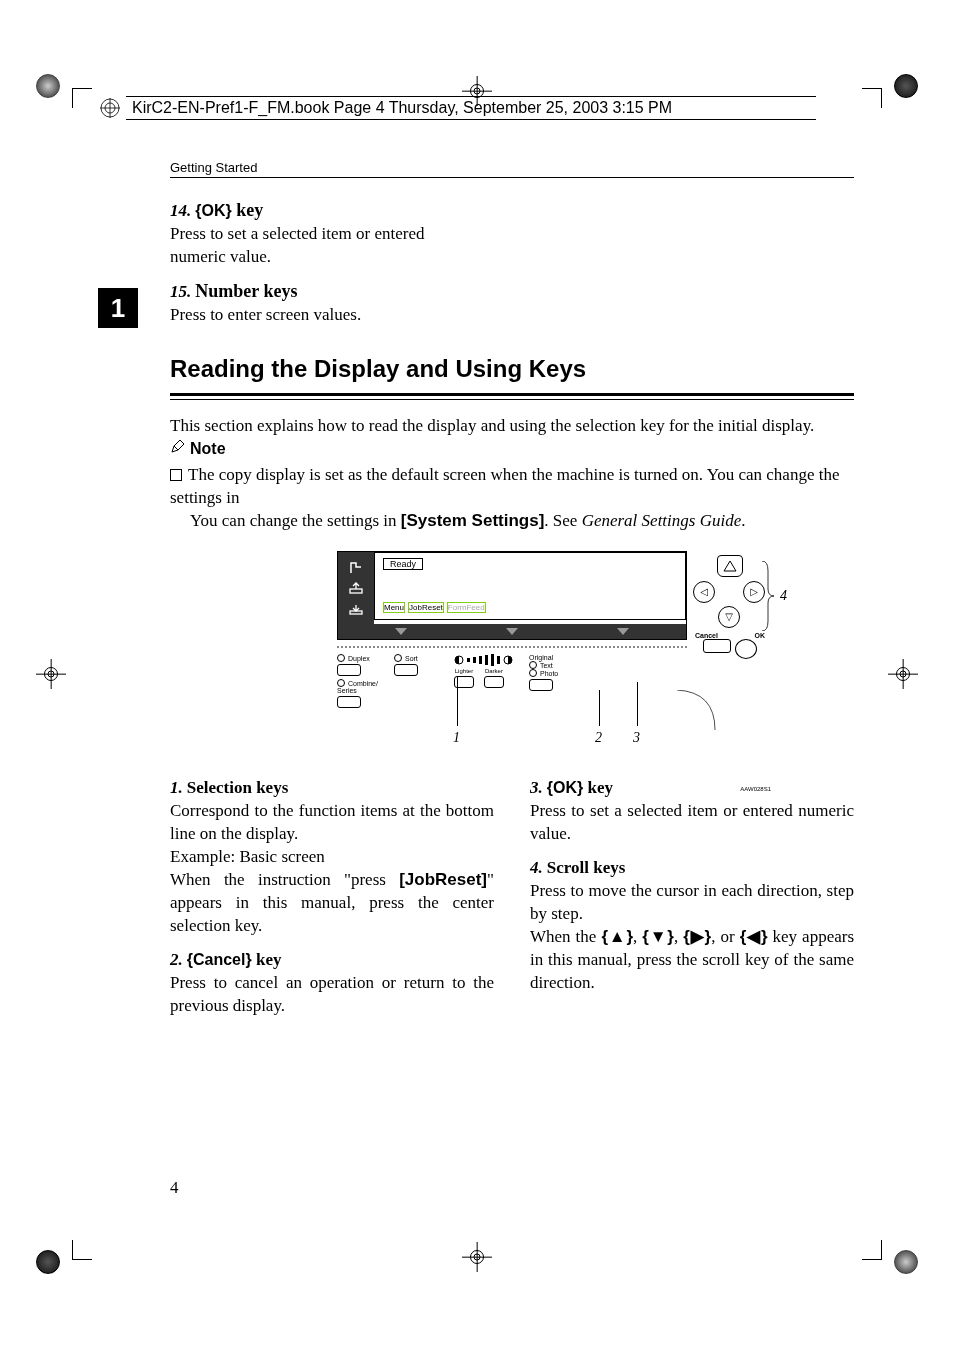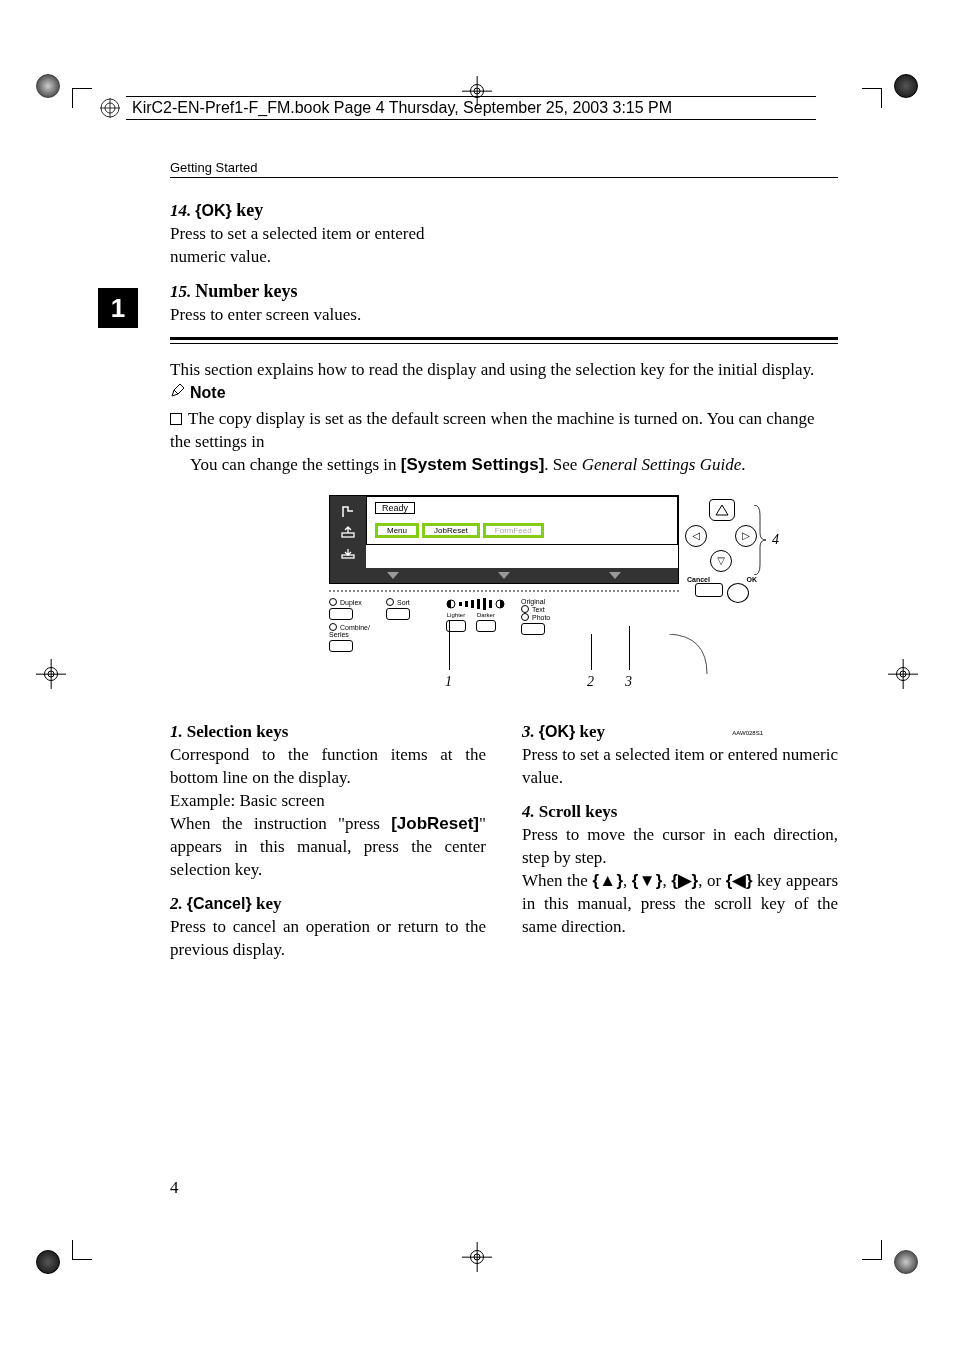--- a/index.html
+++ b/index.html
@@ -37,21 +37,21 @@
   .inner-cross-bl::after  { width:0.7px; height:20px; left:0; bottom:0; }
   .inner-cross-br::before { width:20px; height:0.7px; bottom:0; right:0; }
   .inner-cross-br::after  { width:0.7px; height:20px; right:0; bottom:0; }
 
   
   .doc-path-wrap { position:absolute; top: 96px; left: 100px; display:flex; align-items:center; gap:6px; }
   .path-reg { width: 20px; height: 20px; }
   .doc-path { font-family: Arial, sans-serif; font-size: 16px; color:#000; }
 
   
-  .page { position:absolute; top: 160px; left: 170px; right: 116px; }
+  .page { position:absolute; top: 160px; left: 170px; right: 100px; }
   .section-header { font-family: Arial, sans-serif; font-size: 13px; }
   .header-rule { height: 0.7px; background:#000; margin-top: 2px; }
 
   .item-num { font-style: italic; font-weight: bold; font-size: 20px; color:#000; }
   .key-text { font-family: Arial, sans-serif; font-weight: bold; font-size: 16px; }
   .label-serif { font-weight: bold; font-size: 18px; font-family: Georgia, serif; }
   .body { font-size: 17px; line-height: 1.35; font-family: Georgia, serif; }
   .body.justify { text-align: justify; }
 
   .chapter-tab { position:absolute; left: 98px; top: 288px; width: 40px; height: 40px; background: #000; display:flex; align-items:center; justify-content:center; }
@@ -65,24 +65,24 @@
   .sans-bold { font-family: Arial, sans-serif; font-weight: bold; }
   .italic { font-style: italic; }
 
   
   .diagram-wrap { display:flex; justify-content:center; margin-top: 18px; position:relative;}
   .diagram { width: 350px; position:relative; }
   .panel-body { position:relative; background:#fff; }
   .lcd-area { display:flex; }
   .icon-col { width:36px; background:#333; padding:8px 0; display:flex; flex-direction:column; align-items:center; gap:7px; }
   .icon-col .ic { width:16px; height:14px; }
-  .lcd { flex:1; background:#fff; border:1px solid #000; height:49px; position:relative; }
+  .lcd { flex:1; background:#fff; border:1px solid #000; height:68px; position:relative; }
   .lcd .ready { position:absolute; top:5px; left:8px; border:1px solid #000; font-family: Arial, sans-serif; font-size:9px; padding:0 6px; background:#fff;}
   .lcd-btns { position:absolute; bottom:6px; left:8px; display:flex; gap:3px; }
-  .lcd-btns .b { border:3px solid #84cc16; font-family: Arial, sans-serif; font-size:8px; padding:0 9px; background:#fff;}
+  .lcd-btns .b { border:1px solid #84cc16; font-family: Arial, sans-serif; font-size:8px; padding:0 0; background:#fff;}
   .lcd-btns .b.dim { color:#aaa; }
   .soft-row { display:flex; justify-content:space-around; padding: 4px 8px; background:#333; }
   .soft-row .tri { width:0; height:0; border-left:6px solid transparent; border-right:6px solid transparent; border-top:7px solid #999; }
 
   .nav-pad { position:absolute; right:-82px; top: 4px; width: 78px; }
   .big-up { width:26px; height:22px; border:1px solid #000; border-radius: 4px 4px 6px 6px; margin:0 auto 4px auto; display:flex; align-items:center; justify-content:center; background:#fff; }
   .nav-grid { display:grid; grid-template-columns:24px 24px 24px; grid-template-rows:24px 24px; justify-content:center; gap:1px; }
   .nav-btn { width:22px; height:22px; border:1px solid #000; border-radius:50%; display:flex; align-items:center; justify-content:center; font-size:10px; background:#fff;}
   .nav-btn.empty { border:none; background:transparent; }
   .nav-labels { display:flex; justify-content:space-between; font-family:Arial,sans-serif; font-size:7px; font-weight:bold; padding: 2px 4px 0 4px;}
@@ -168,20 +168,21 @@
   </div>
 
   <div style="margin-top:12px;">
     <div class="item-h">
       <span class="item-num">15.</span>
       <span class="label-serif">Number keys</span>
     </div>
     <div class="body">Press to enter screen values.</div>
   </div>
 
+  <div class="h2">Reading the Display and Using Keys</div>
   <div class="h2-rule-top"></div>
   <div class="h2-rule-bot"></div>
 
   <div class="body" style="margin-top:16px;">This section explains how to read the display and using the selection key for the initial display.</div>
 
   <div style="">
     <span>
       <svg width="16" height="16" viewBox="0 0 16 16">
           <path d="M2 14 L4 8 L10 2 L14 6 L8 12 L2 14 Z M4 8 L8 12" fill="none" stroke="#000" stroke-width="1"></path>
         </svg>

